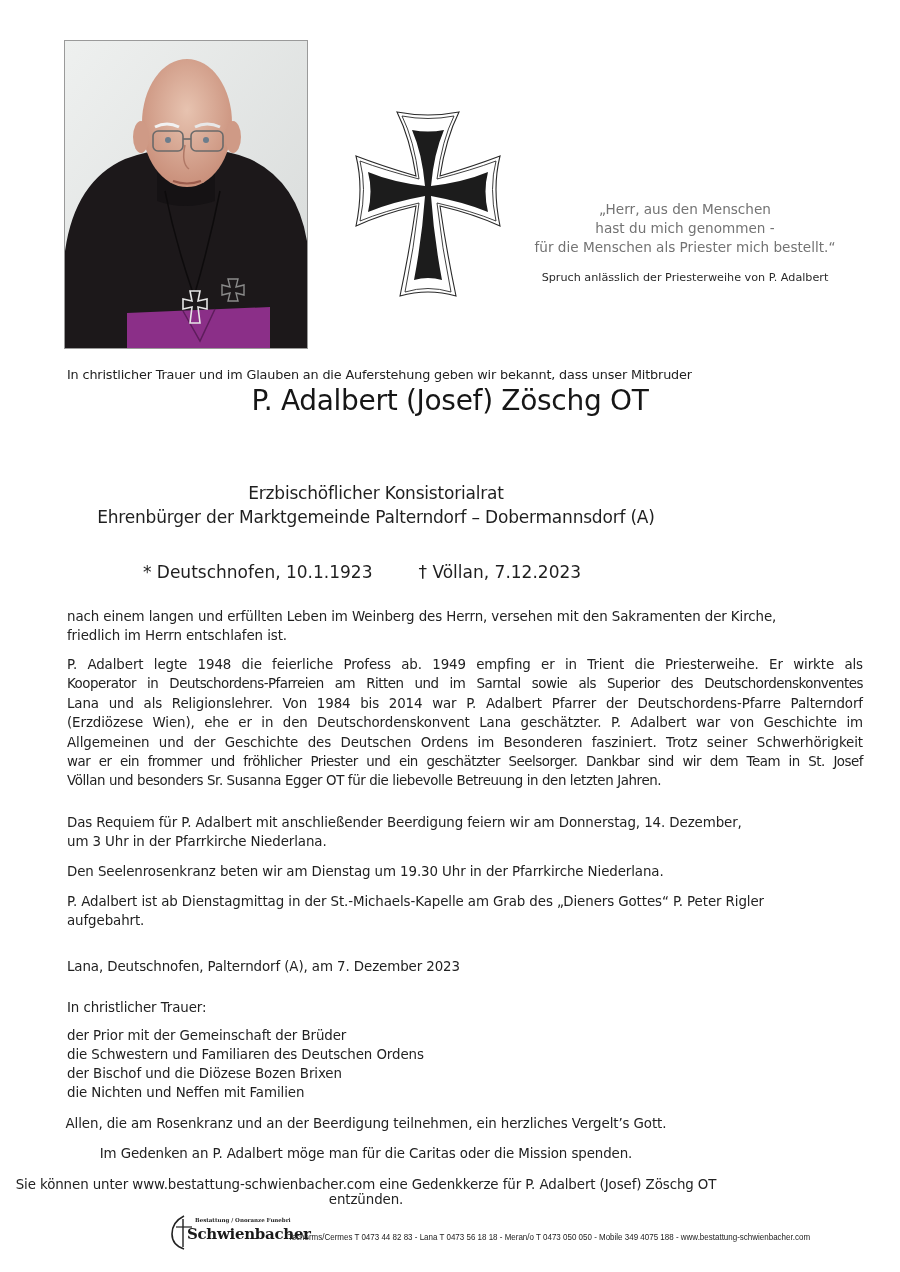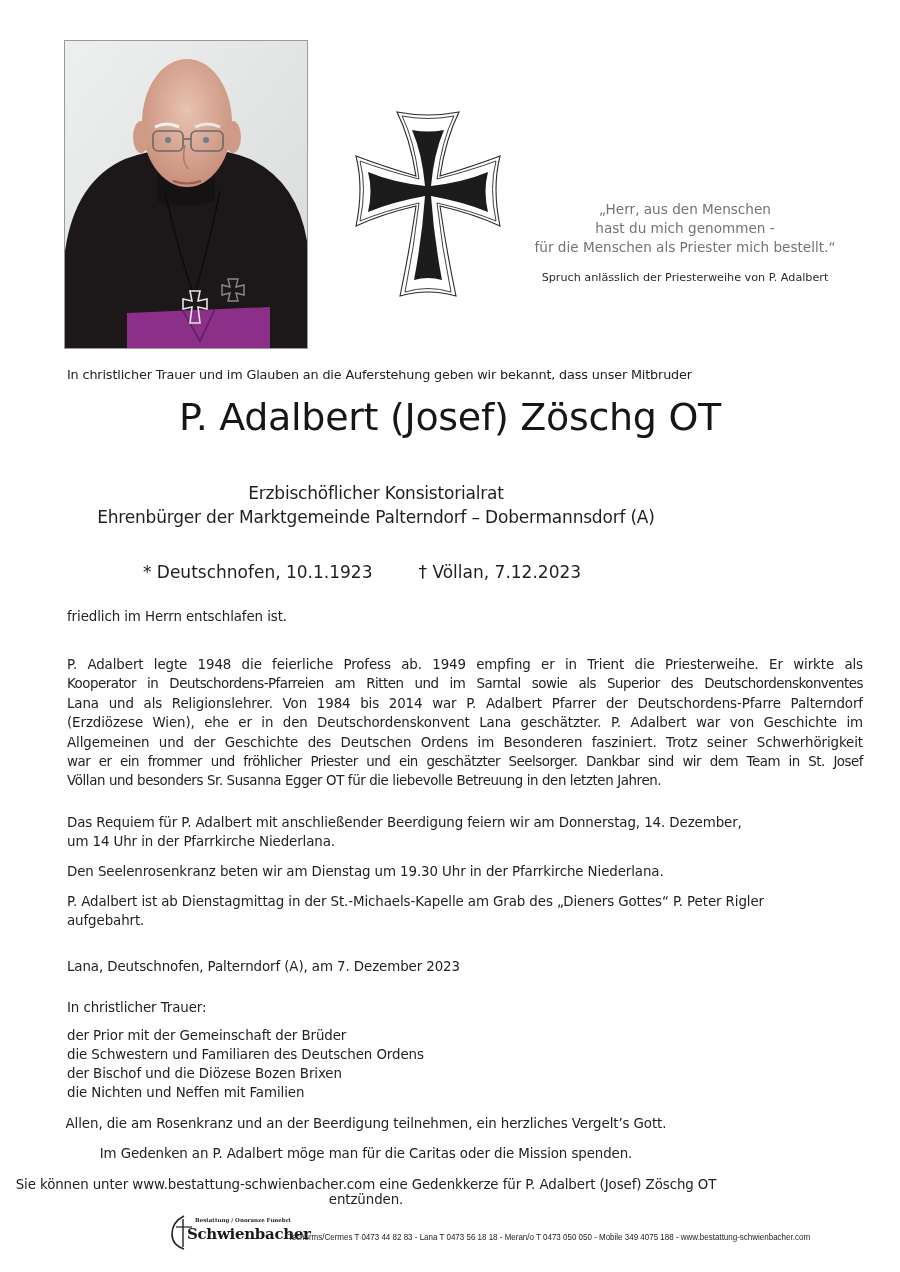--- a/index.html
+++ b/index.html
@@ -29,22 +29,22 @@
     .quote-source {
       left: 505px; top: 271px; width: 360px; text-align: center;
       font-size: 11.2px; color: #2a2a2a;
     }
 
     .intro {
       left: 67px; top: 367px; font-size: 12.8px; color: #222;
       letter-spacing: -0.15px; white-space: nowrap;
     }
     .name {
-      left: 0; width: 900px; top: 395px; text-align: center;
-      font-size: 38px; font-weight: normal; color: #161616; letter-spacing: -0.3px;
+      left: 0; width: 900px; top: 384px; text-align: center;
+      font-size: 28px; font-weight: normal; color: #161616; letter-spacing: -0.3px;
     }
     .subtitle {
       left: 0; width: 752px; top: 481px; text-align: center;
       font-size: 17px; line-height: 24px; color: #1f1f1f; letter-spacing: -0.2px;
     }
     .dates {
       left: 0; width: 724px; top: 562px; text-align: center;
       font-size: 17px; color: #1f1f1f; white-space: pre;
     }
     .dates span + span { margin-left: 46px; }
@@ -159,36 +159,37 @@
 <h1 class="abs name" style="margin:0">P. Adalbert (Josef) Zöschg OT</h1>
 
 <div class="abs subtitle">
   <div>Erzbischöflicher Konsistorialrat</div>
   <div>Ehrenbürger der Marktgemeinde Palterndorf – Dobermannsdorf (A)</div>
 </div>
 
 <div class="abs dates"><span>* Deutschnofen, 10.1.1923</span><span>† Völlan, 7.12.2023</span></div>
 
 <div class="abs body-text" style="top:607px">
+  <span class="line">nach einem langen und erfüllten Leben im Weinberg des Herrn, versehen mit den Sakramenten der Kirche,</span>
   <span class="line">friedlich im Herrn entschlafen ist.</span>
 </div>
 
 <div class="abs body-text" style="top:655px">
   <span class="jline">P. Adalbert legte 1948 die feierliche Profess ab. 1949 empfing er in Trient die Priesterweihe. Er wirkte als</span>
   <span class="jline" style="letter-spacing:-0.5px">Kooperator in Deutschordens-Pfarreien am Ritten und im Sarntal sowie als Superior des Deutschordenskonventes</span>
   <span class="jline">Lana und als Religionslehrer. Von 1984 bis 2014 war P. Adalbert Pfarrer der Deutschordens-Pfarre Palterndorf</span>
   <span class="jline">(Erzdiözese Wien), ehe er in den Deutschordenskonvent Lana geschätzter. P. Adalbert war von Geschichte im</span>
   <span class="jline">Allgemeinen und der Geschichte des Deutschen Ordens im Besonderen fasziniert. Trotz seiner Schwerhörigkeit</span>
   <span class="jline" style="letter-spacing:-0.5px">war er ein frommer und fröhlicher Priester und ein geschätzter Seelsorger. Dankbar sind wir dem Team in St. Josef</span>
   <span class="line" style="letter-spacing:-0.4px">Völlan und besonders Sr. Susanna Egger OT für die liebevolle Betreuung in den letzten Jahren.</span>
 </div>
 
 <div class="abs body-text" style="top:813px">
   <span class="line">Das Requiem für P. Adalbert mit anschließender Beerdigung feiern wir am Donnerstag, 14. Dezember,</span>
-  <span class="line">um 14 Uhr in der Pfarrkirche Niederlana.</span>
+  <span class="line">um 3 Uhr in der Pfarrkirche Niederlana.</span>
 </div>
 
 <div class="abs body-text" style="top:862px">
   <span class="line">Den Seelenrosenkranz beten wir am Dienstag um 19.30 Uhr in der Pfarrkirche Niederlana.</span>
 </div>
 
 <div class="abs body-text" style="top:892px">
   <span class="line">P. Adalbert ist ab Dienstagmittag in der St.-Michaels-Kapelle am Grab des „Dieners Gottes“ P. Peter Rigler</span>
   <span class="line">aufgebahrt.</span>
 </div>

